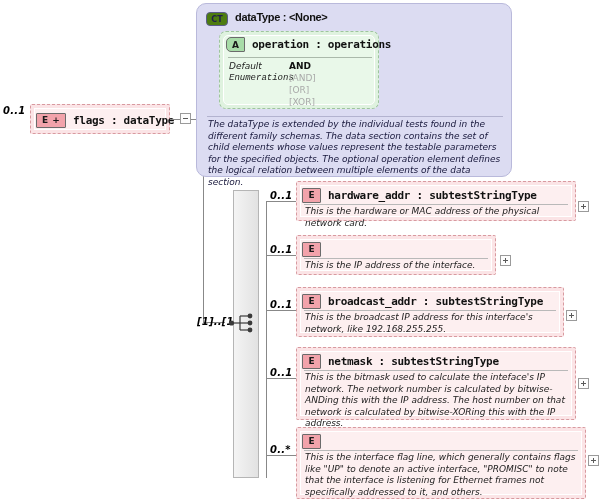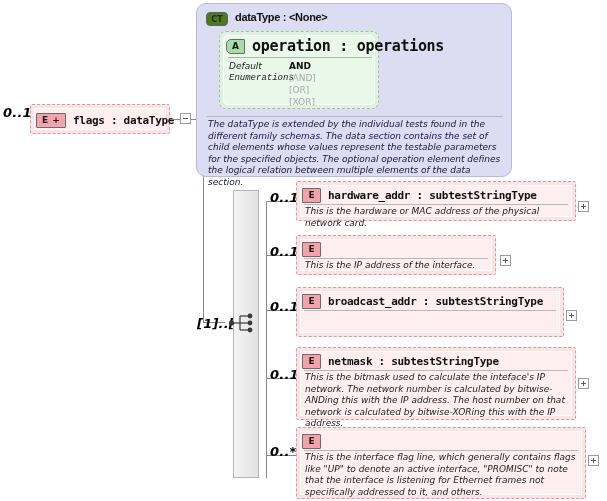--- a/index.html
+++ b/index.html
@@ -14,21 +14,21 @@
 
   
   .hline{position:absolute;height:0;border-top:1px solid #888;}
   .vline{position:absolute;width:0;border-left:1px solid #888;}
 
   
   .card{
     position:absolute;
     font-family:"DejaVu Sans","Liberation Sans",sans-serif;
     font-style:italic;font-weight:bold;
-    font-size:13px;color:#000;
+    font-size:10px;color:#000;
     white-space:nowrap;
     letter-spacing:0.2px;
     text-align:center;
   }
 
   
   .ebox{
     position:absolute;
     border:1px dashed #d89aa0;
     background:#fbe4e6;
@@ -138,21 +138,21 @@
     width:19px;height:15px;
     border:1px solid #6b6b6b;
     background:#a8dca8;
     border-radius:5px 1px 1px 5px;
     box-sizing:border-box;
     display:flex;align-items:center;justify-content:center;
     font-size:9px;font-weight:bold;color:#1a1a1a;
   }
   .atitlerow{position:absolute;left:6px;top:5px;display:flex;align-items:center;}
   .atitle{
-    font-size:15px;font-weight:bold;color:#111;margin-left:7px;
+    font-size:11px;font-weight:bold;color:#111;margin-left:7px;
     font-family:"DejaVu Sans Mono","Liberation Mono",monospace;
     letter-spacing:-0.3px;white-space:nowrap;
   }
   .arule{position:absolute;height:0;border-top:1px solid #aab9aa;}
   .akey{
     position:absolute;font-style:italic;font-size:9px;color:#1c1c1c;
     white-space:nowrap;
   }
   .aval{
     position:absolute;font-size:9px;font-weight:bold;color:#111;
@@ -273,20 +273,21 @@
   <div class="hline" style="left:266px;top:310px;width:30px;"></div>
   <div class="card" style="left:270px;top:299px;">0..1</div>
 
   <div class="ebox" style="left:296px;top:287px;width:268px;height:50px;">
     <div class="inner"></div>
     <div class="titlerow">
       <div class="badge">E</div>
       <div class="etitle">broadcast_addr : subtestStringType</div>
     </div>
     <div class="rule" style="top:22px;width:252px;"></div>
+    <div class="edoc" style="left:8px;top:24px;width:252px;">This is the broadcast IP address for this interface's network, like 192.168.255.255.</div>
   </div>
   <div class="plusbox" style="left:566px;top:310px;"></div>
 
   <div class="hline" style="left:266px;top:378px;width:30px;"></div>
   <div class="card" style="left:270px;top:367px;">0..1</div>
 
   <div class="ebox" style="left:296px;top:347px;width:280px;height:73px;">
     <div class="inner"></div>
     <div class="titlerow">
       <div class="badge">E</div>

